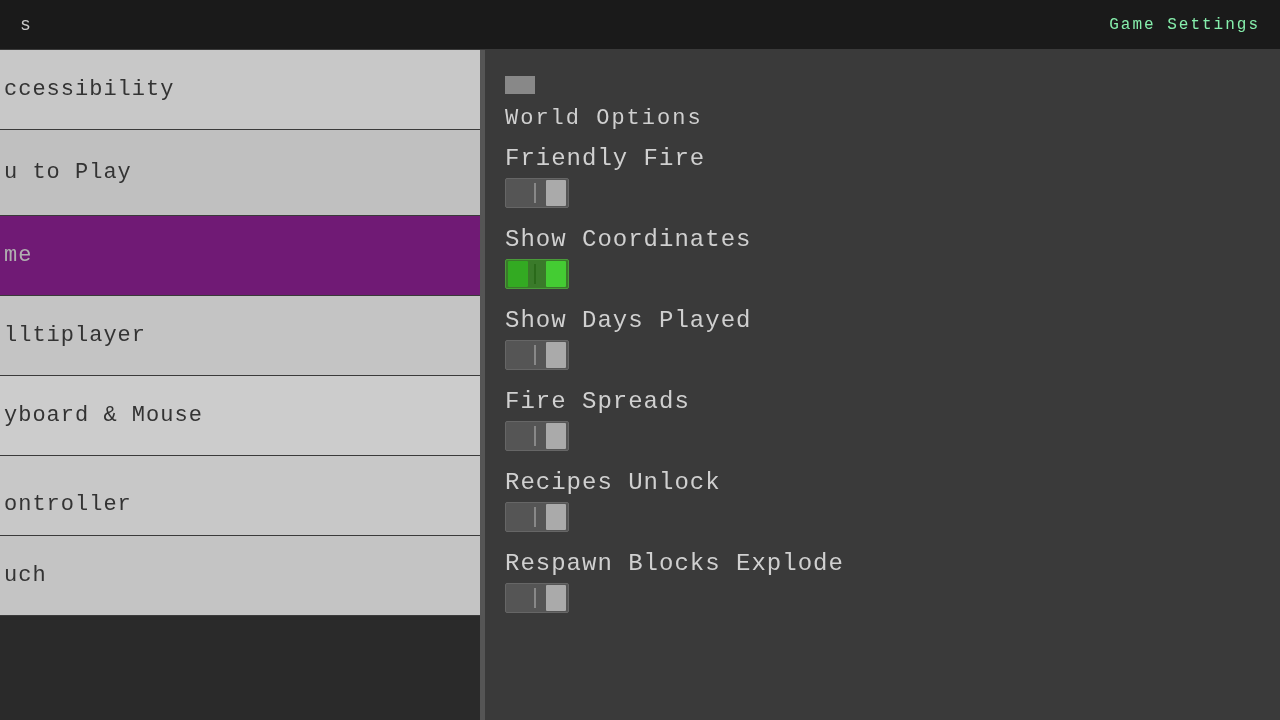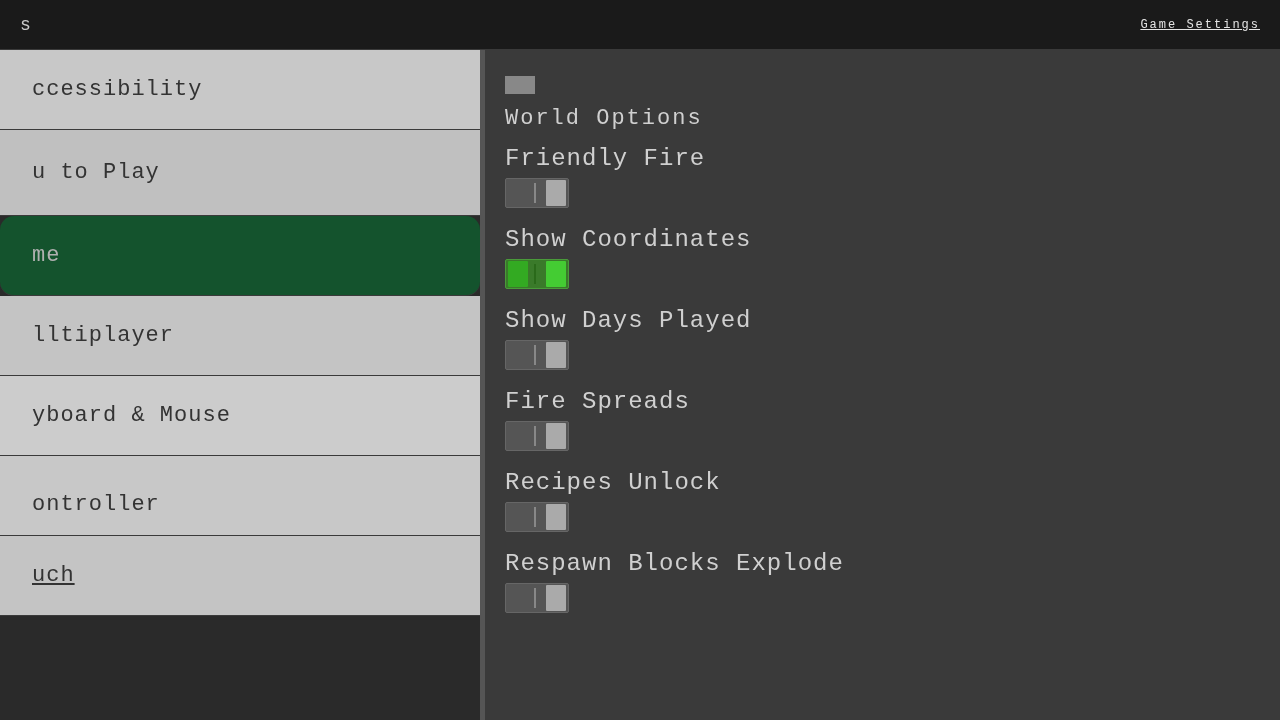--- a/index.html
+++ b/index.html
@@ -27,45 +27,44 @@
       flex-shrink: 0;
     }
 
     .header-left {
       color: #cccccc;
       font-size: 18px;
       letter-spacing: 1px;
     }
 
     .header-right {
-      color: #e5e5e5;
-      font-size: 12px;
+      color: #86efac;
+      font-size: 16px;
       letter-spacing: 2px;
-      text-decoration: underline;
     }
 
     
     .main-content {
       display: flex;
       flex: 1;
       overflow: hidden;
     }
 
     
     .sidebar {
       width: 480px;
       flex-shrink: 0;
       background: #2a2a2a;
       display: flex;
       flex-direction: column;
       overflow: hidden;
     }
 
     .sidebar-item {
-      padding: 18px 32px;
+      padding: 18px 4px;
       cursor: pointer;
       border-bottom: 1px solid #3a3a3a;
       color: #b0b0b0;
       font-size: 22px;
       letter-spacing: 1px;
       background: #c8c8c8;
       color: #333;
       min-height: 80px;
       display: flex;
       align-items: center;
@@ -74,43 +73,41 @@
     .sidebar-item:nth-child(1) {
       background: #c8c8c8;
     }
 
     .sidebar-item:nth-child(2) {
       background: #c0c0c0;
       min-height: 86px;
     }
 
     .sidebar-item:nth-child(3) {
-      background: #14532d;
+      background: #701a75;
       color: #b0b0b0;
       min-height: 80px;
-      border-radius: 14px;
     }
 
     .sidebar-item:nth-child(4) {
       background: #c4c4c4;
       align-items: center;
     }
 
     .sidebar-item:nth-child(5) {
       background: #cccccc;
     }
 
     .sidebar-item:nth-child(6) {
       background: #c8c8c8;
       align-items: flex-end;
     }
 
     .sidebar-item:nth-child(7) {
       background: #c4c4c4;
-      text-decoration: underline;
     }
 
     .sidebar-item:nth-child(8) {
       background: #c8c8c8;
     }
 
     
     .divider {
       width: 5px;
       background: #555;

